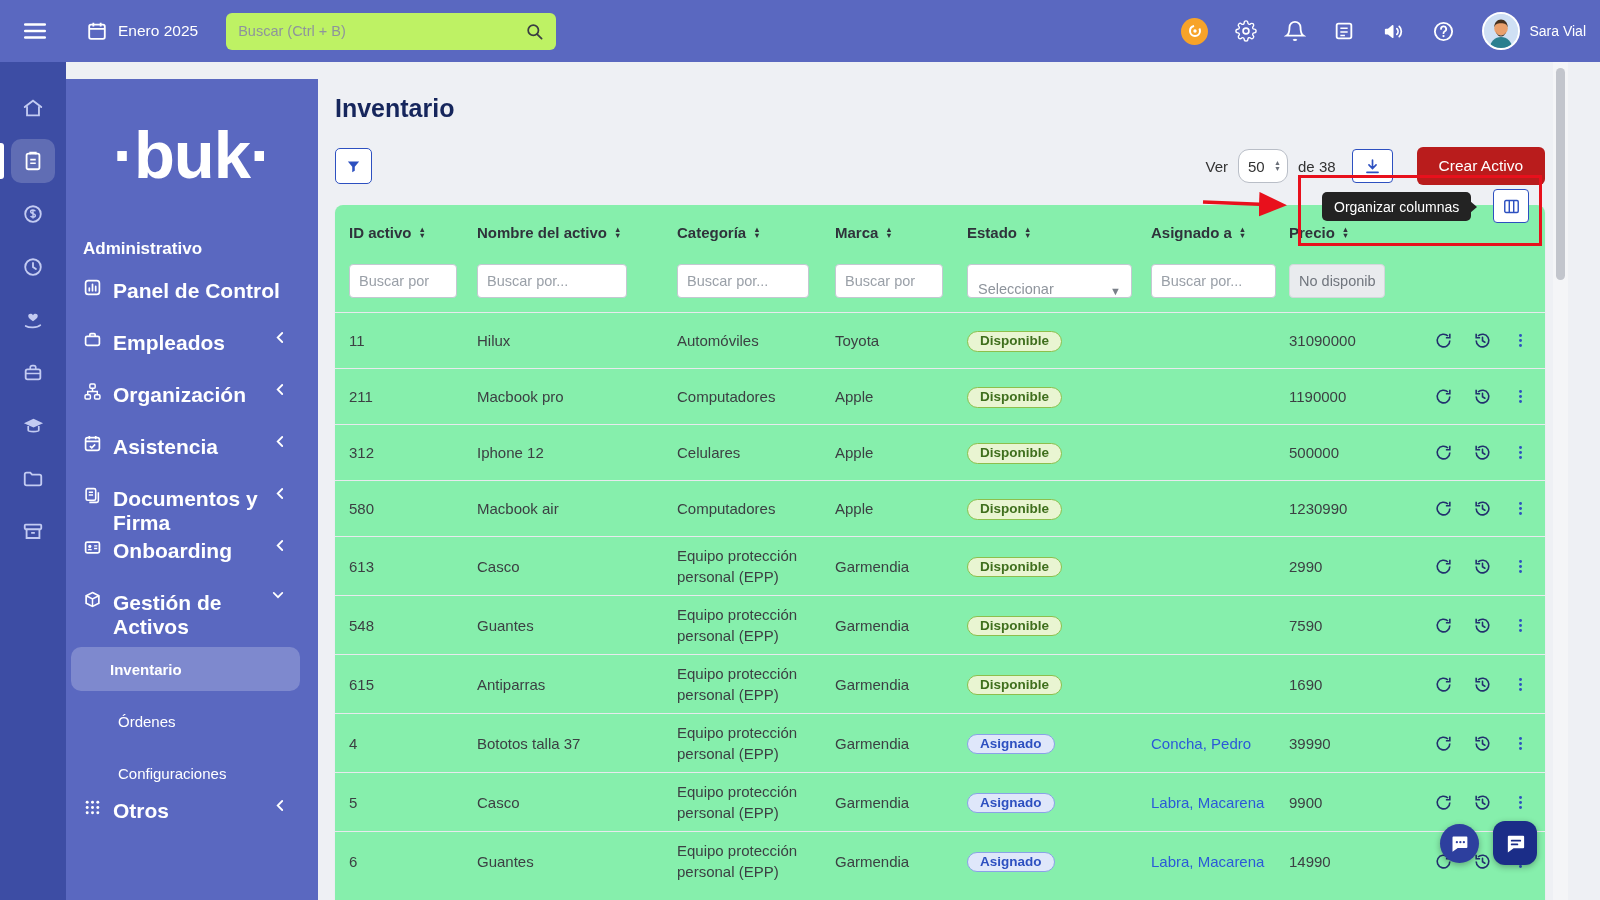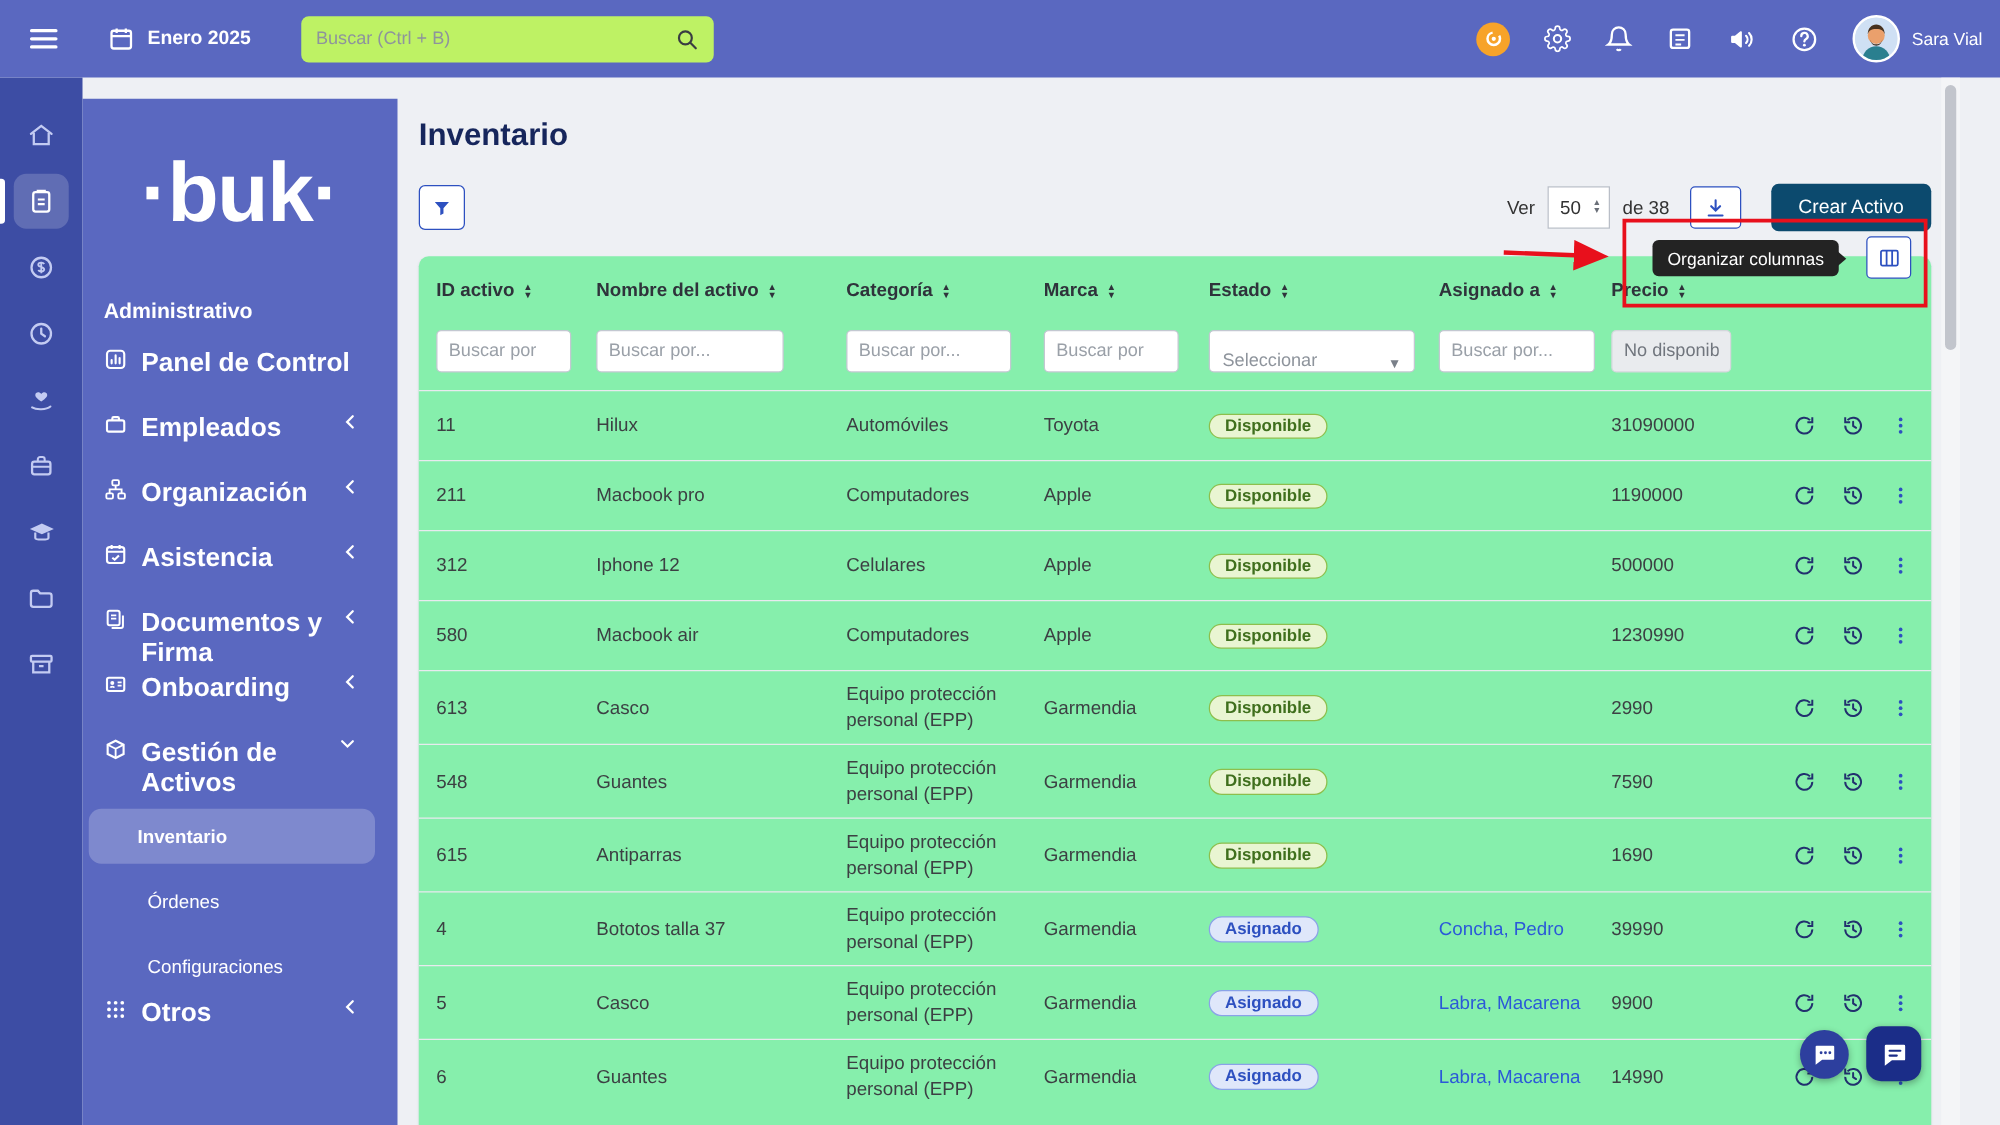--- a/index.html
+++ b/index.html
@@ -2,21 +2,21 @@
 <html><head>
 <meta charset="utf-8">
 <style>
   * { margin:0; padding:0; box-sizing:border-box; }
   body { font-family:"Liberation Sans","DejaVu Sans",sans-serif; background:#888; }
   .app { position:relative; width:1600px; height:900px; background:#eef0f4; overflow:hidden; }
 
   
   .topbar { position:absolute; top:0; left:0; width:100%; height:62px; background:#5a68c0; display:flex; align-items:center; z-index:30; padding:0 14px 0 22px; }
   .hamburger { background:none; border:none; cursor:pointer; margin-right:38px; display:flex; }
-  .date-display { display:flex; align-items:center; gap:10px; color:#fff; font-size:15.5px; font-weight:700; cursor:pointer; margin-right:40px; }
+  .date-display { display:flex; align-items:center; gap:10px; color:#fff; font-size:15.5px; font-weight:400; cursor:pointer; margin-right:28px; }
   .search-box { width:330px; height:37px; background:#bef264; border-radius:6px; display:flex; align-items:center; padding:0 12px; }
   .search-box input { flex:1; border:none; outline:none; font-size:14.5px; color:#333; font-family:inherit; background:transparent; }
   .search-box input::placeholder { color:#8e949c; }
   .top-right { margin-left:auto; display:flex; align-items:center; gap:27px; }
   .top-icon-btn { background:none; border:none; cursor:pointer; display:flex; align-items:center; }
   .orange-disc { width:27px; height:27px; border-radius:50%; background:#f7a329; display:flex; align-items:center; justify-content:center; }
   .user-menu { display:flex; align-items:center; gap:9px; cursor:pointer; }
   .avatar { width:38px; height:38px; border-radius:50%; border:2px solid #ffffff; overflow:hidden; background:#cfe0f4; flex:none; }
   .user-name { color:#fff; font-size:14px; }
 
@@ -37,25 +37,25 @@
   .sub-item { display:flex; align-items:center; height:52px; padding-left:52px; font-size:15px; cursor:pointer; }
   .sub-item.active { height:44px; margin:4px 18px 4px 5px; padding-left:39px; background:rgba(255,255,255,.22); border-radius:10px; font-weight:700; }
 
   
   .main { position:absolute; top:62px; left:318px; right:0; bottom:0; padding:20px 55px 0 17px; display:flex; flex-direction:column; }
   .page-title { font-size:25px; font-weight:700; color:#16265c; margin-top:12px; }
   .toolbar { display:flex; align-items:center; margin-top:24px; }
   .filter-btn { width:37px; height:36px; background:#fff; border:1px solid #2d50c0; border-radius:5px; cursor:pointer; display:flex; align-items:center; justify-content:center; }
   .toolbar-right { margin-left:auto; display:flex; align-items:center; gap:10px; }
   .ver-label,.total-label { font-size:15px; color:#333; }
-  .pagesize { width:50px; height:34px; border:1px solid #b9bec7; border-radius:0; background:#fff; display:flex; align-items:center; justify-content:space-between; padding:0 6px 0 9px; font-size:15px; color:#333; cursor:pointer; }
+  .pagesize { width:50px; height:34px; border:1px solid #b9bec7; border-radius:11px; background:#fff; display:flex; align-items:center; justify-content:space-between; padding:0 6px 0 9px; font-size:15px; color:#333; cursor:pointer; }
   .spin { display:flex; flex-direction:column; align-items:center; }
   .spin i { font-style:normal; font-size:7px; line-height:6px; color:#6a6f78; }
   .dl-btn { width:41px; height:34px; background:#fff; border:1px solid #2d50c0; border-radius:4px; cursor:pointer; display:flex; align-items:center; justify-content:center; margin-left:6px; }
-  .create-btn { height:38px; padding:0 22px; margin-left:14px; background:#0c4a6e; color:#fff; border:none; border-radius:6px; font-size:15.5px; font-family:inherit; cursor:pointer; }
+  .create-btn { height:38px; padding:0 22px; margin-left:14px; background:#b91c1c; color:#fff; border:none; border-radius:6px; font-size:15.5px; font-family:inherit; cursor:pointer; }
 
   
   .card { margin-top:20px; background:#86efac; border-radius:8px 8px 0 0; flex:1; box-shadow:0 1px 2px rgba(20,30,60,.06); }
   .tr { display:grid; grid-template-columns:128px 200px 158px 132px 184px 138px 145px 1fr; align-items:center; padding-left:14px; }
   .thead { min-height:55px; }
   .th { display:flex; align-items:center; font-size:15px; font-weight:700; color:#2f333b; cursor:pointer; padding-right:10px; }
   .sort { display:inline-flex; flex-direction:column; margin-left:7px; }
   .sort i { font-style:normal; font-size:7.5px; line-height:6px; color:#2f333b; }
   .tfilter { min-height:52px; padding-bottom:10px; }
   .tfilter input { height:34px; border:1px solid #c3c8d1; border-radius:4px; padding:0 9px; font-size:14.5px; color:#333; font-family:inherit; outline:none; }

